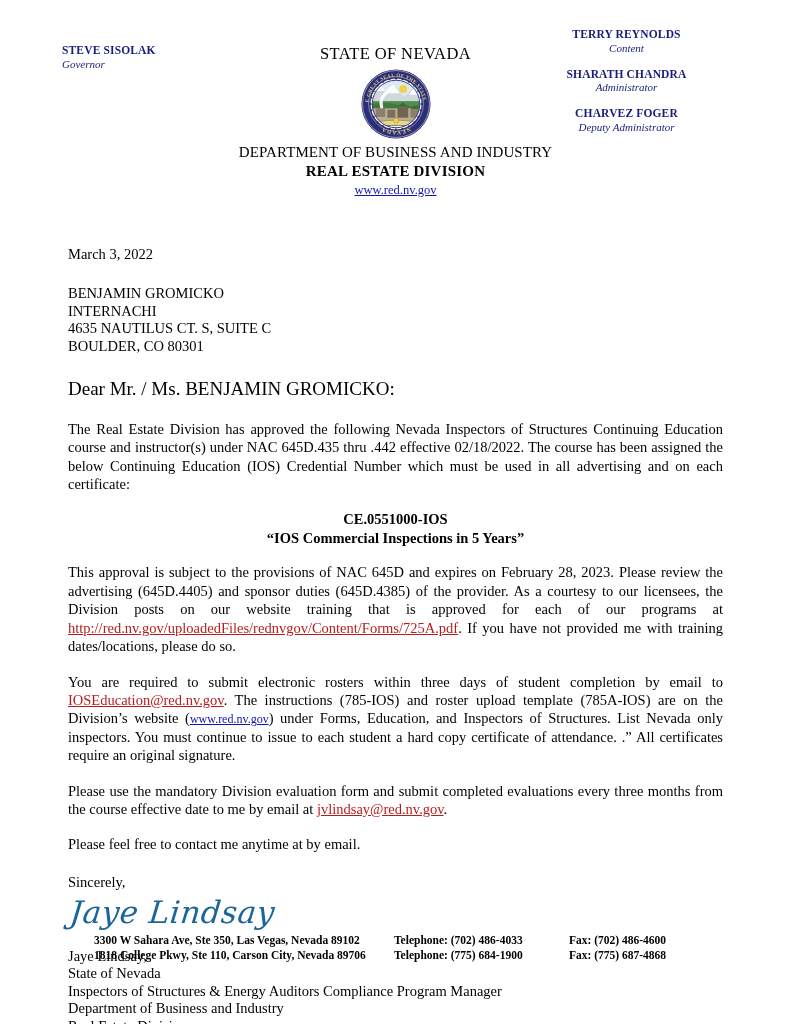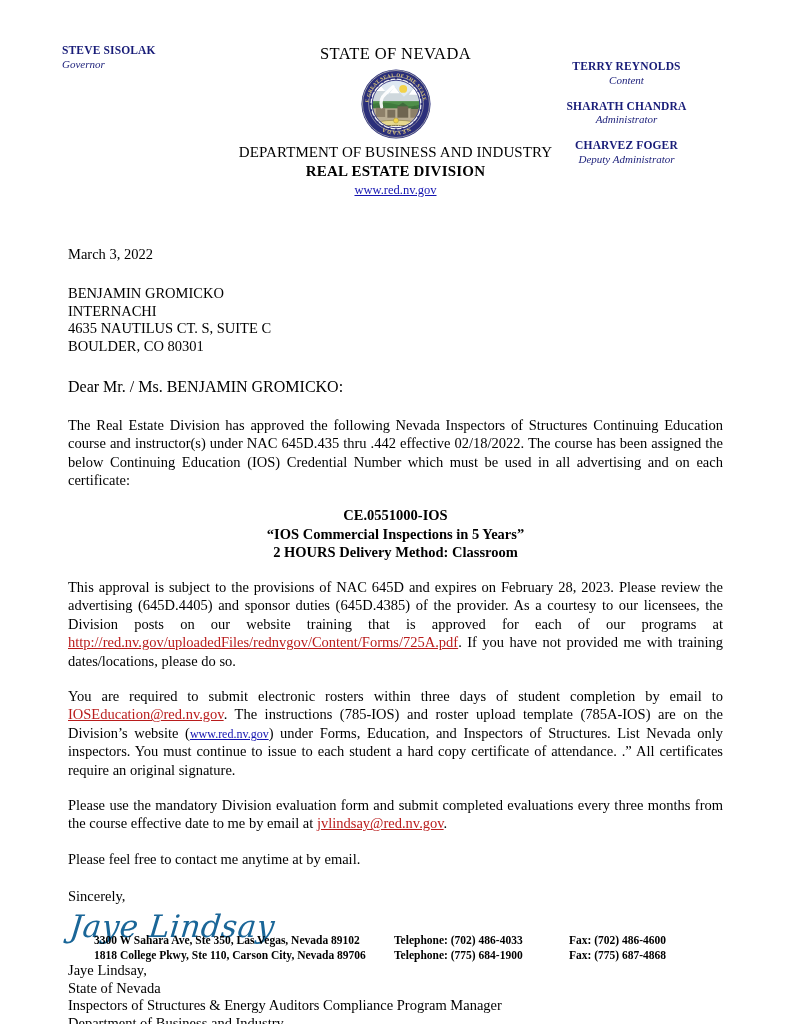--- a/index.html
+++ b/index.html
@@ -30,21 +30,21 @@
     left: 62px;
     top: 44px;
     width: 250px;
     text-align: left;
     color: #181c78;
     line-height: 1.18;
   }
   .lh-right {
     position: absolute;
     right: 52px;
-    top: 60px;
+    top: 28px;
     width: 225px;
     text-align: center;
     color: #181c78;
     line-height: 1.18;
   }
   .officer-name {
     font-weight: bold;
     font-size: 11.5px;
     letter-spacing: 0.15px;
   }
@@ -106,21 +106,21 @@
   .date-line {
     font-size: 14.5px;
     margin-bottom: 22px;
   }
   .addr {
     font-size: 14.5px;
     line-height: 1.22;
     margin-bottom: 22px;
   }
   .salutation {
-    font-size: 16px;
+    font-size: 19px;
     margin-bottom: 20px;
   }
   p.para {
     font-size: 14.5px;
     line-height: 1.27;
     text-align: justify;
     text-justify: inter-word;
     margin: 0 0 17px 0;
   }
   .center-block {
@@ -306,21 +306,20 @@
       <div>BOULDER, CO  80301</div>
     </div>
 
     <div class="salutation">Dear Mr. / Ms. BENJAMIN GROMICKO:</div>
 
     <p class="para">The Real Estate Division has approved the following Nevada Inspectors of Structures Continuing Education course and instructor(s) under NAC 645D.435 thru .442 effective 02/18/2022.  The course has been assigned the below Continuing Education (IOS) Credential Number which must be used in all advertising and on each certificate:</p>
 
     <div class="center-block">
       <div>CE.0551000-IOS</div>
       <div>“IOS Commercial Inspections in 5 Years”</div>
-      <div>2 HOURS   Delivery Method:  Classroom</div>
     </div>
 
     <p class="para"><span>This approval is subject to the provisions of NAC 645D and expires on February 28, 2023.  Please review the advertising (645D.4405) and sponsor duties (645D.4385) of the provider.  As a courtesy to our licensees, the Division posts on our website training that is approved for each of our programs at </span><a href="#" class="ilink">http://red.nv.gov/uploadedFiles/rednvgov/Content/Forms/725A.pdf</a><span>.  If you have not provided me with training dates/locations, please do so.</span></p>
 
     <p class="para"><span>You are required to submit electronic rosters within three days of student completion by email to </span><a href="#" class="ilink">IOSEducation@red.nv.gov</a><span>.   The instructions (785-IOS) and roster upload template (785A-IOS) are on the Division’s website (</span><a href="#" class="ilink-small">www.red.nv.gov</a><span>) under Forms, Education, and Inspectors of Structures.  List Nevada only inspectors.  You must continue to issue to each student a hard copy certificate of attendance. .”  All certificates require an original signature.</span></p>
 
     <p class="para"><span>Please use the mandatory Division evaluation form and submit completed evaluations every three months from the course effective date to me by email at </span><a href="#" class="ilink">jvlindsay@red.nv.gov</a><span>.</span></p>
 
     <p class="para">Please feel free to contact me anytime at by email.</p>
 

